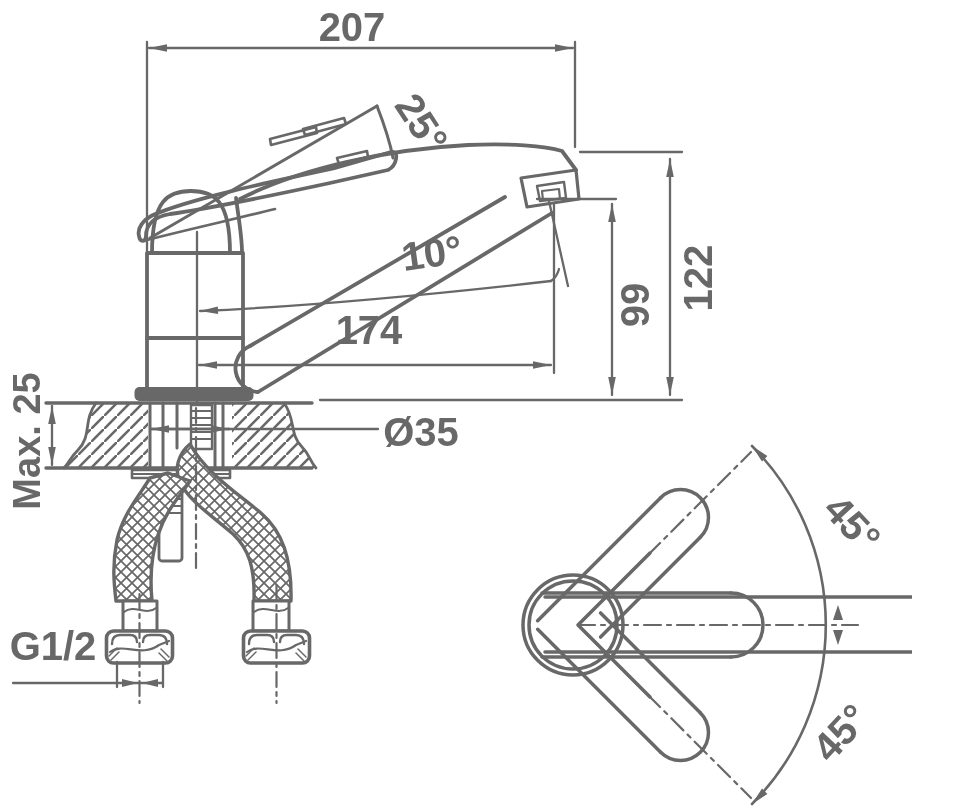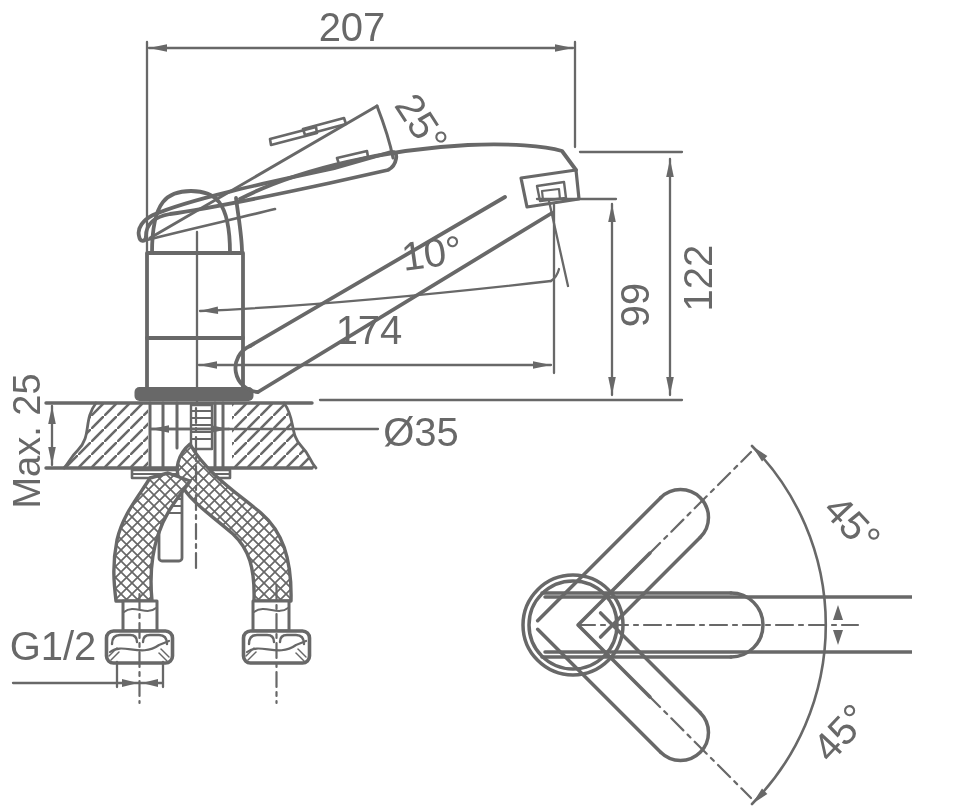--- a/index.html
+++ b/index.html
@@ -1,17 +1,17 @@
 <!DOCTYPE html>
 <html><head>
 <meta charset="utf-8">
 <style>
   html,body{margin:0;padding:0;background:#ffffff;}
   .stage{position:relative;width:912px;height:806px;background:#fff;overflow:hidden;
-         font-family:"Liberation Sans", sans-serif;}
+         font-family:"Liberation Sans", sans-serif;font-weight:bold;}
   svg{display:block;}
   text{fill:#686868;font-family:"Liberation Sans", sans-serif;}
   .dim-txt{font-size:40px;}
   .dim-txt-sm{font-size:38px;}
 </style>
 </head>
 <body>
 
 <div class="stage">
 <svg width="960" height="806" viewBox="0 0 960 806">

